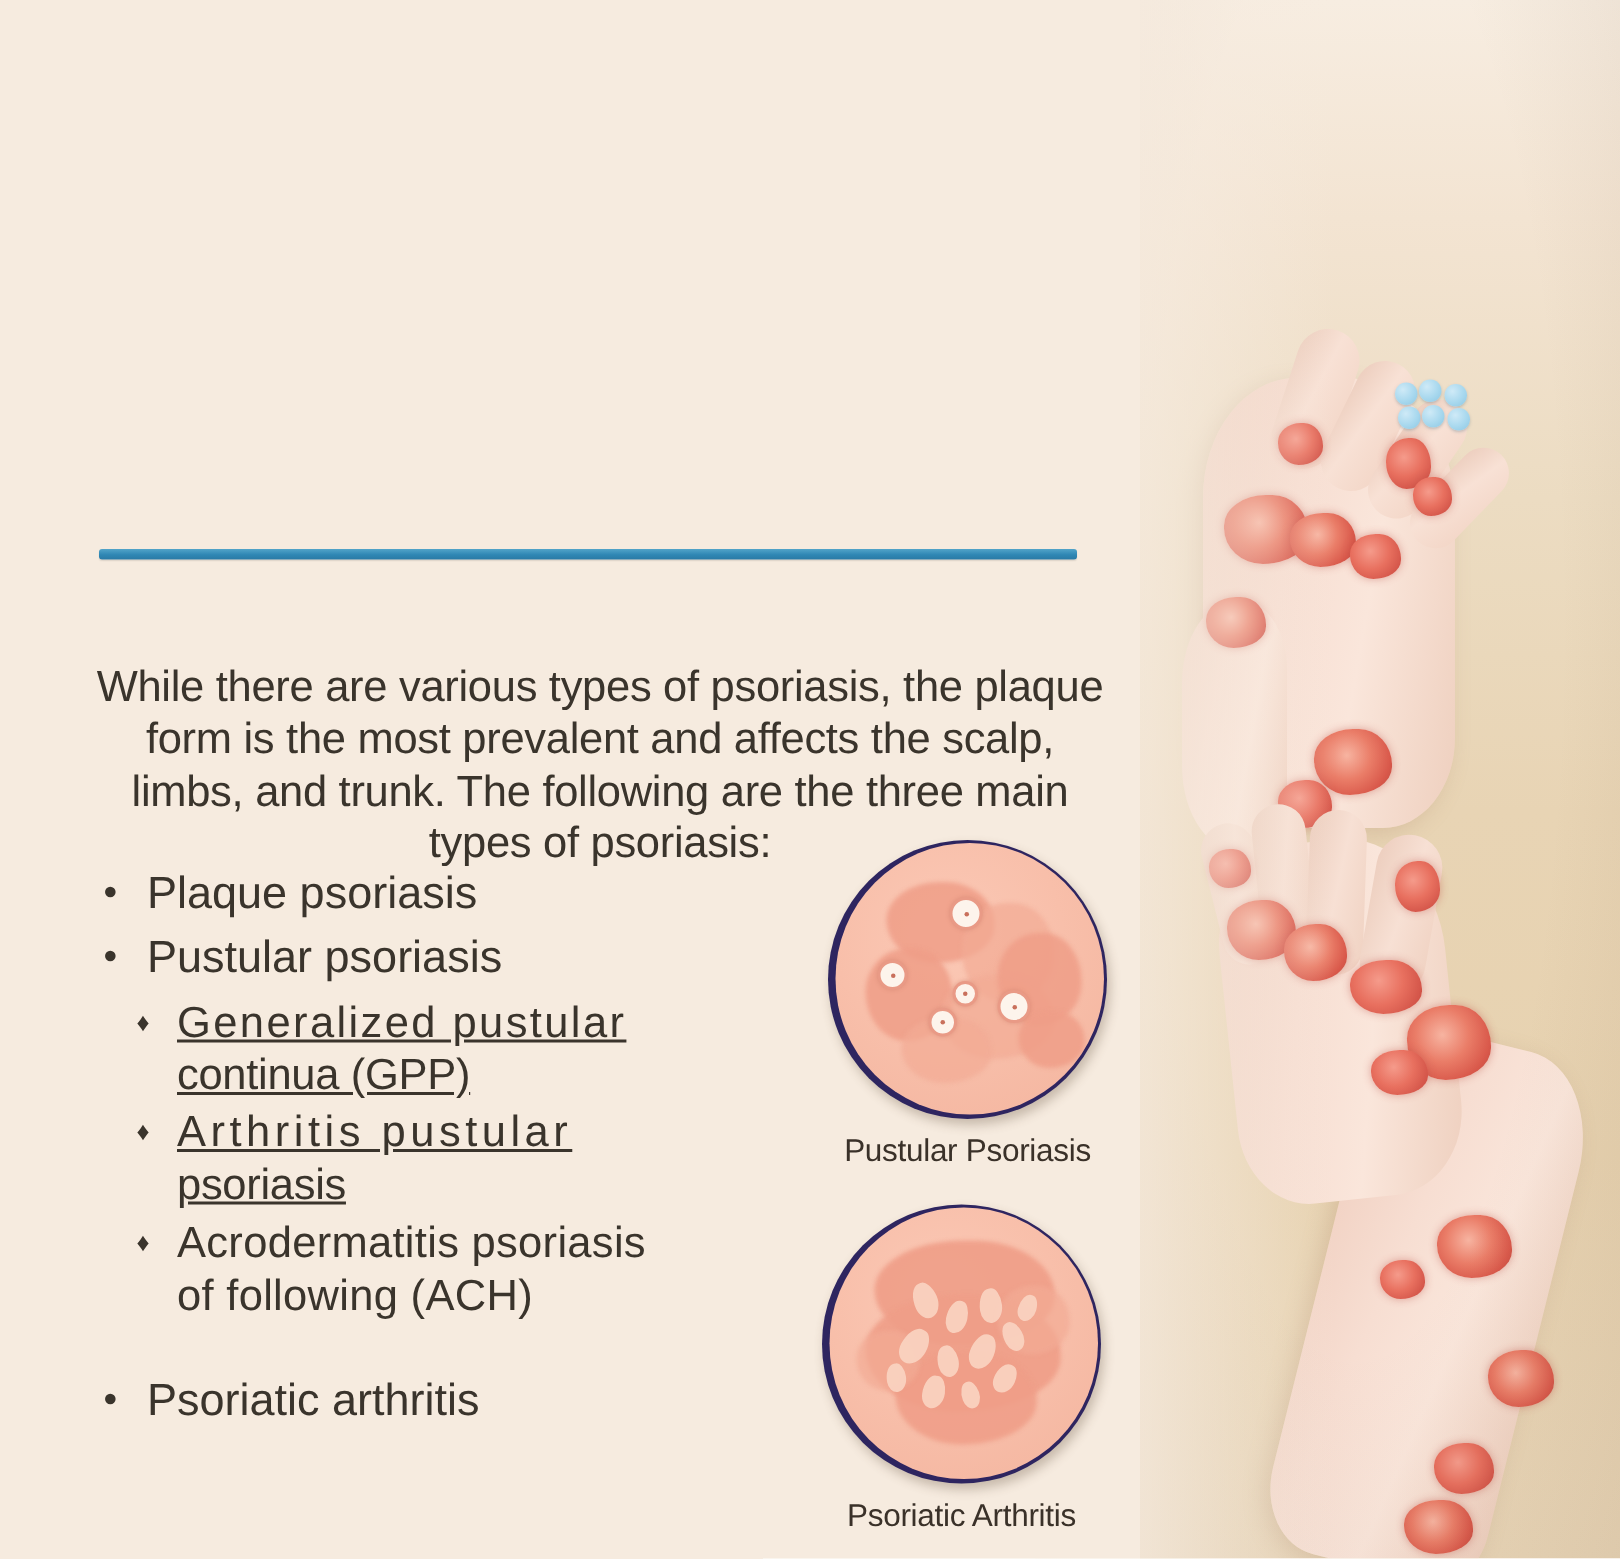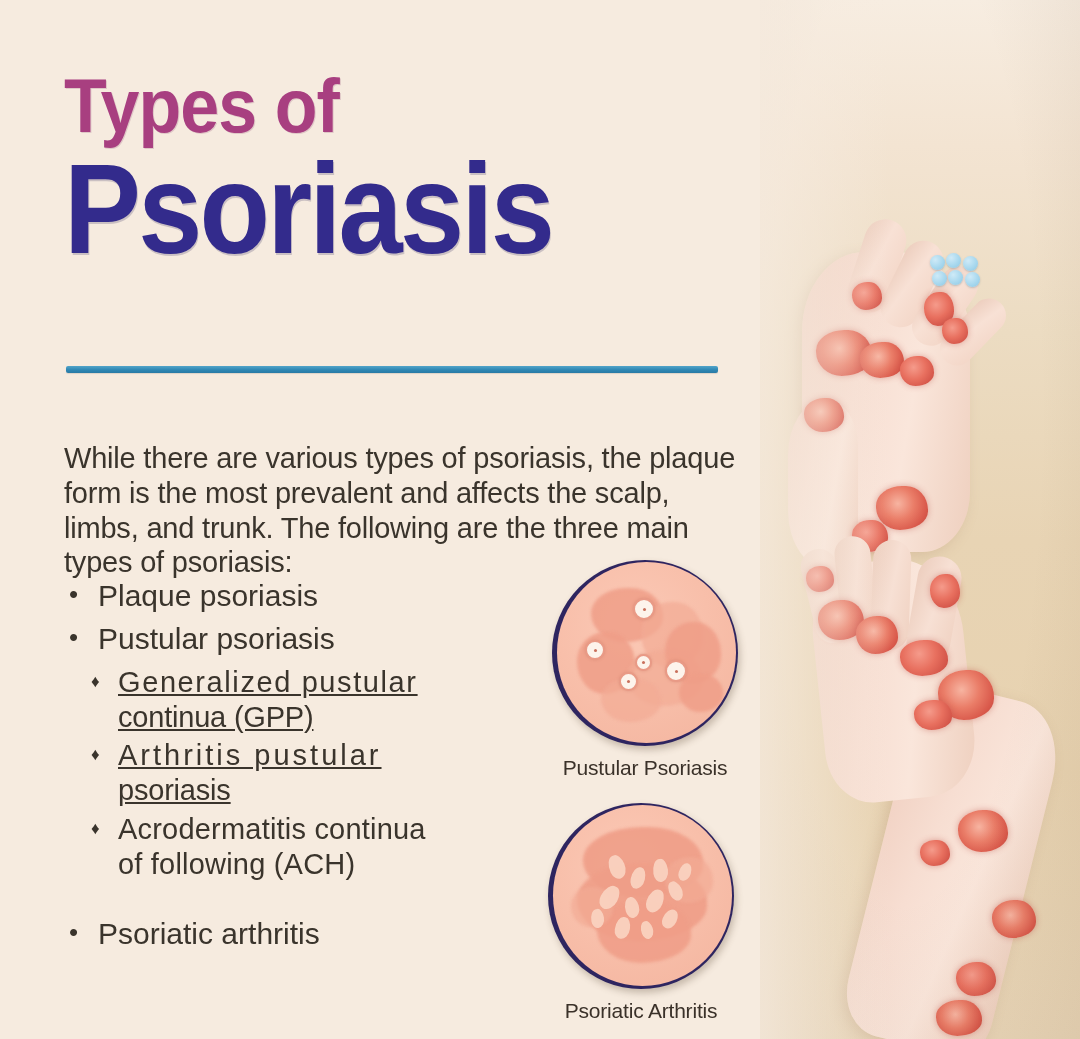--- a/index.html
+++ b/index.html
@@ -95,20 +95,21 @@
   .intro {
     position: absolute;
     left: 64px;
     top: 412px;
     width: 672px;
     font-size: 29px;
     line-height: 1.2;
     color: #3a342c;
     font-family: "Liberation Sans Narrow", "Liberation Sans", sans-serif;
     letter-spacing: -0.2px;
+    text-align: center;
   }
 
   
   .list {
     position: absolute;
     left: 64px;
     top: 578px;
     width: 470px;
     color: #3a342c;
   }
@@ -360,24 +361,20 @@
     <div class="lesion" style="left:196px; top:962px; width:40px; height:34px;"></div>
     <div class="lesion crusty" style="left:176px; top:1000px; width:46px; height:36px;"></div>
     <div class="lesion" style="left:46px;  top:566px; width:28px; height:26px;"></div>
     <div class="lesion" style="left:170px; top:574px; width:30px; height:34px;"></div>
 
     <div class="photo-vignette"></div>
   </div>
 
   <div class="bg-seam"></div>
 
-  <div class="title-block">
-    <div class="title-kicker">Types of</div>
-    <div class="title-main">Psoriasis</div>
-  </div>
   <div class="title-rule"></div>
 
   <p class="intro">While there are various types of psoriasis, the plaque form is the most prevalent and affects the scalp, limbs, and trunk. The following are the three main types of psoriasis:</p>
 
   <div class="list">
 
     <div class="li lvl1">
       <span class="marker">•</span>
       <span class="text">Plaque psoriasis</span>
     </div>
@@ -399,21 +396,21 @@
       <span class="marker">♦</span>
       <span class="text">
         <span style="letter-spacing:3px">Arthritis pustular</span><br>
         <span style="letter-spacing:-0.2px">psoriasis</span>
       </span>
     </div>
 
     <div class="li lvl2">
       <span class="marker">♦</span>
       <span class="text">
-        <span>Acrodermatitis continua</span><br>
+        <span>Acrodermatitis psoriasis</span><br>
         <span>of following (ACH)</span>
       </span>
     </div>
 
     <div class="spacer-gap"></div>
 
     <div class="li lvl1">
       <span class="marker">•</span>
       <span class="text">Psoriatic arthritis</span>
     </div>

